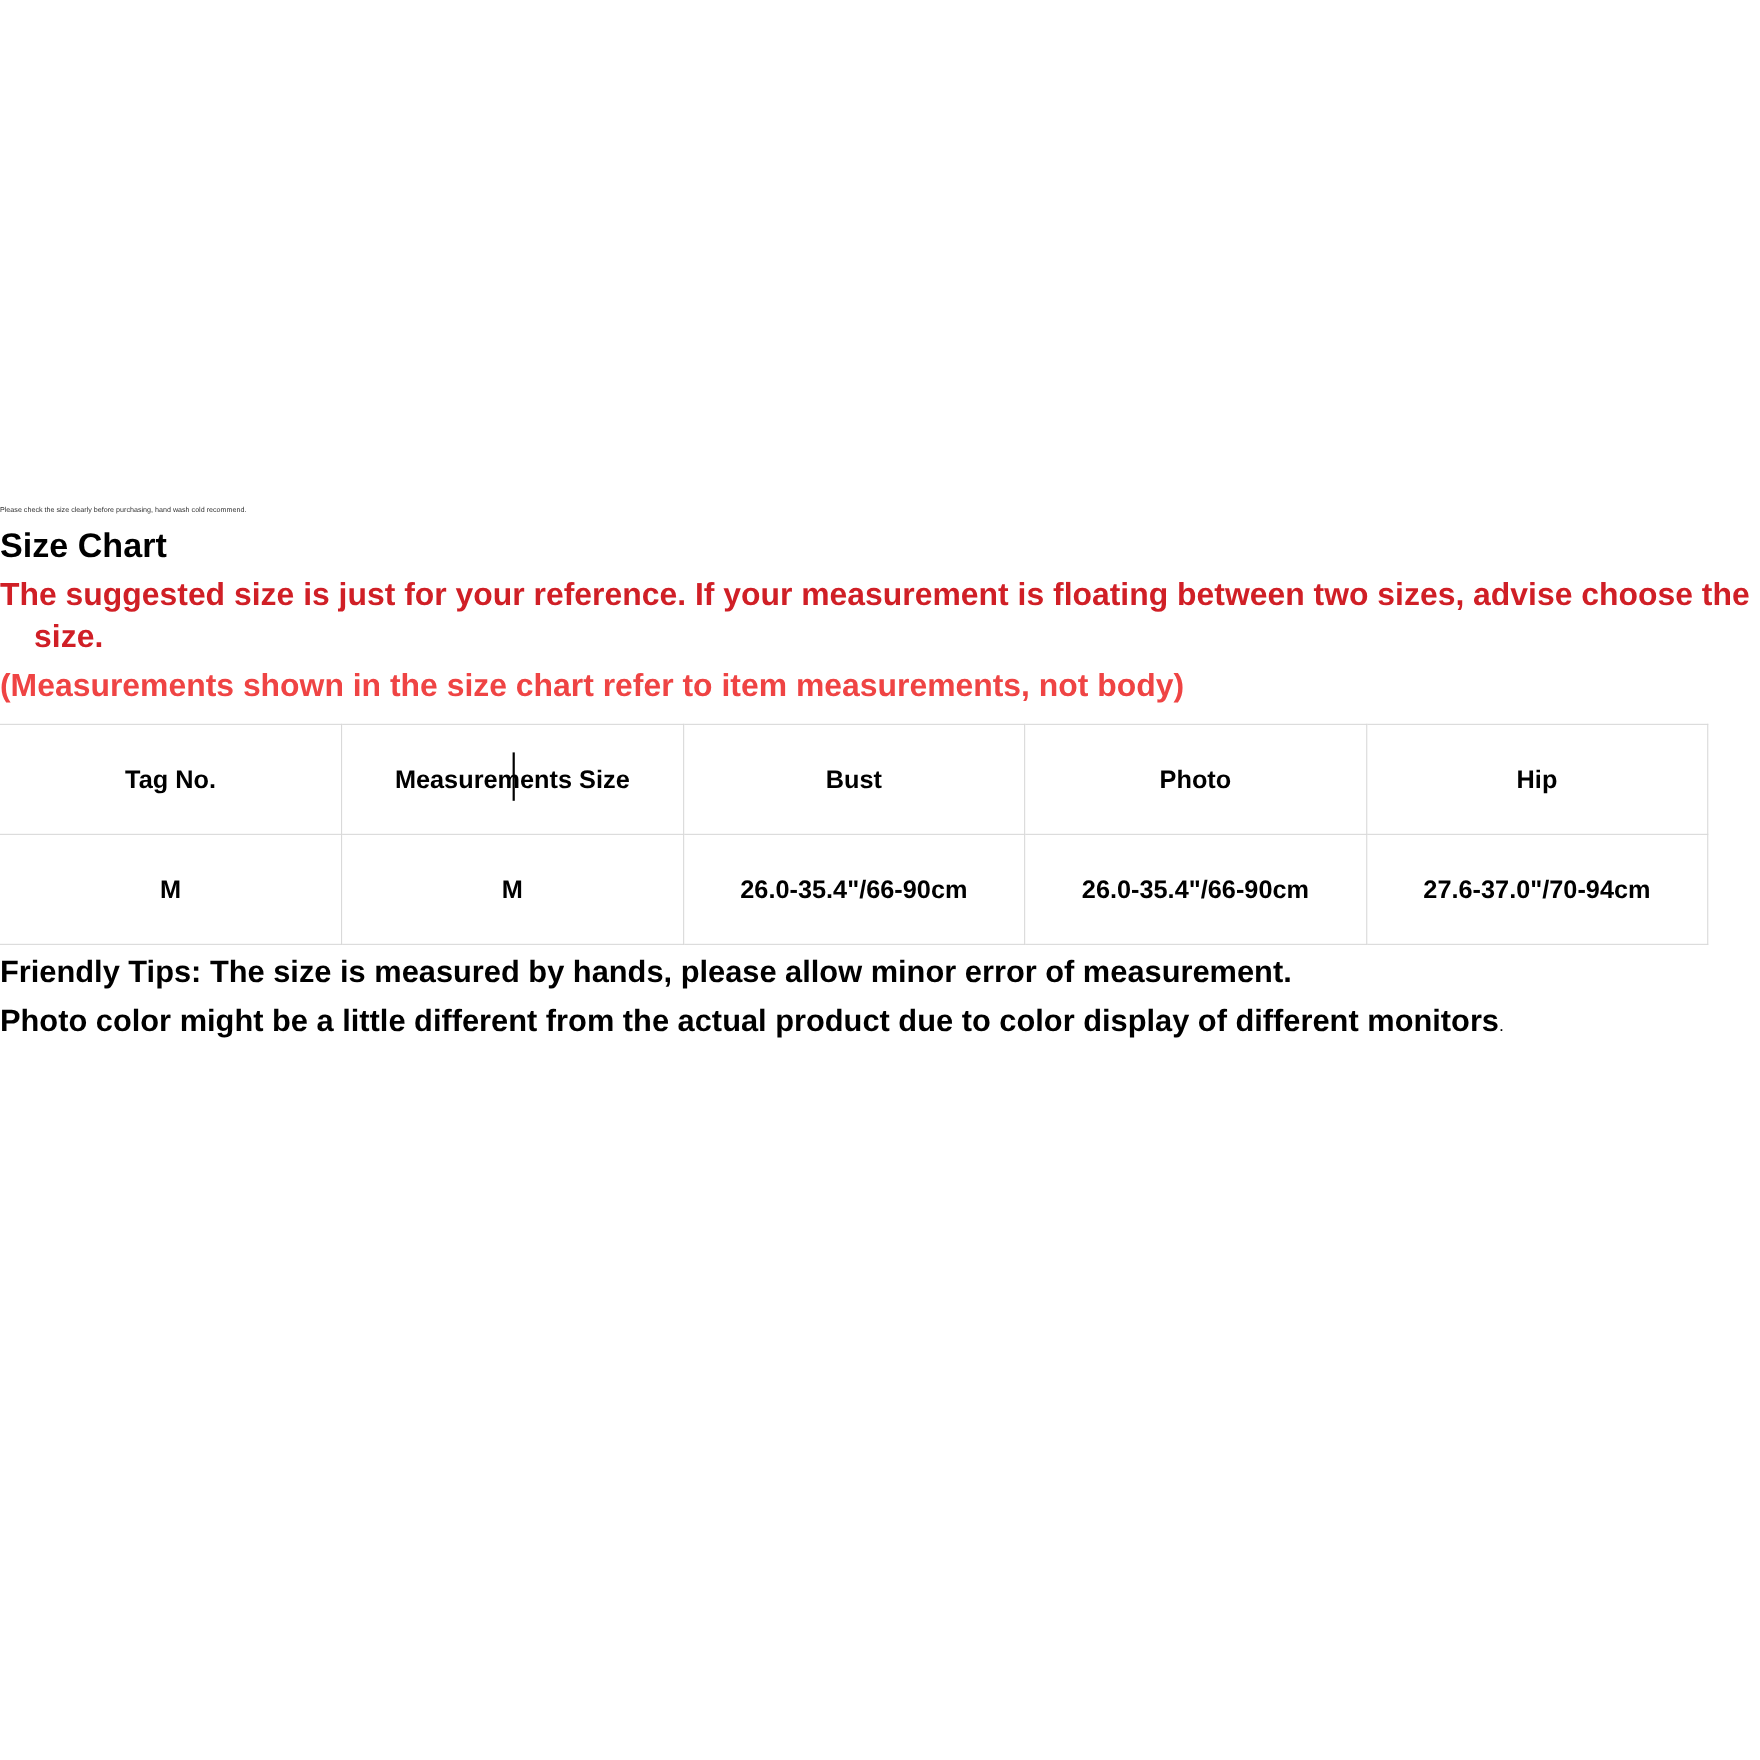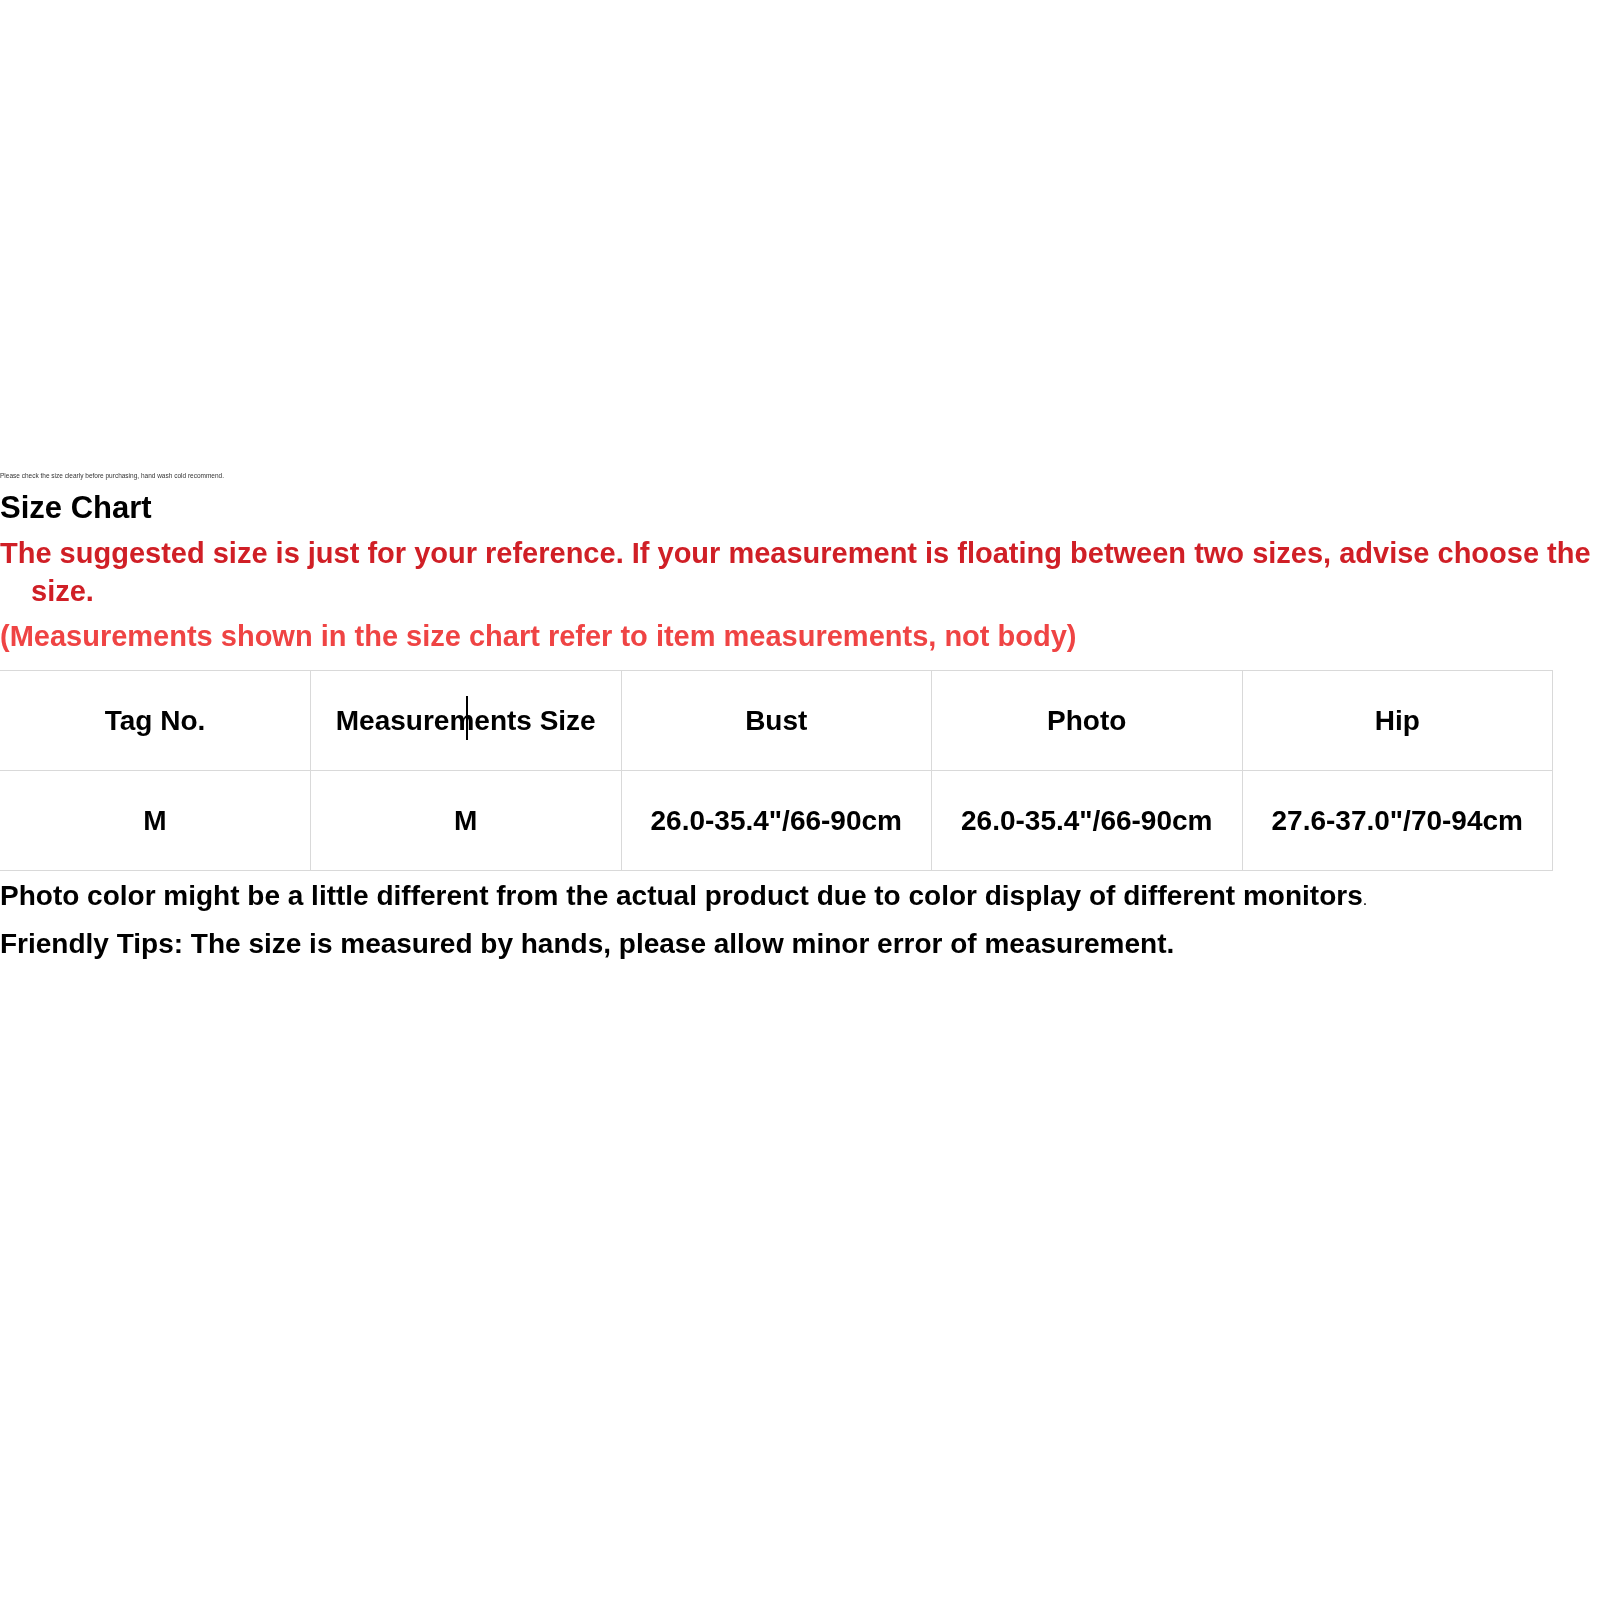--- a/index.html
+++ b/index.html
@@ -7,21 +7,21 @@
     padding: 0;
     background: #ffffff;
     width: 1600px;
     height: 1600px;
     overflow: hidden;
     font-family: "Liberation Sans", sans-serif;
     color: #000;
   }
   .content {
     position: absolute;
-    top: 472px;
+    top: 460px;
     left: 0;
     width: 1600px;
   }
   .tiny-note {
     font-size: 6.5px;
     line-height: 8px;
     color: #333;
     font-weight: normal;
     white-space: nowrap;
   }
@@ -63,21 +63,21 @@
     border-collapse: collapse;
     width: 1553px;
     table-layout: fixed;
   }
   table.size-table th,
   table.size-table td {
     border: 1px solid #d9d9d9;
     height: 99px;
     text-align: center;
     vertical-align: middle;
-    font-size: 28px;
+    font-size: 23px;
     font-weight: bold;
     padding: 0;
     color: #000;
     overflow: hidden;
   }
   table.size-table th:first-child,
   table.size-table td:first-child {
     border-left: none;
   }
   .text-caret {
@@ -135,17 +135,17 @@
           <td>26.0-35.4"/66-90cm</td>
           <td>26.0-35.4"/66-90cm</td>
           <td>27.6-37.0"/70-94cm</td>
         </tr>
       </tbody>
     </table>
     <div class="text-caret"></div>
   </div>
 
   <div class="tips">
+    <span class="tip-line">Friendly Tips: The size is measured by hands, please allow minor error of measurement.</span>
     <span class="tip-line"><span>Photo color might be a little different from the actual product due to color display of different monitors</span><span class="small-period">.</span></span>
-    <span class="tip-line">Friendly Tips: The size is measured by hands, please allow minor error of measurement.</span>
   </div>
 
 </div>
 
 </body></html>

